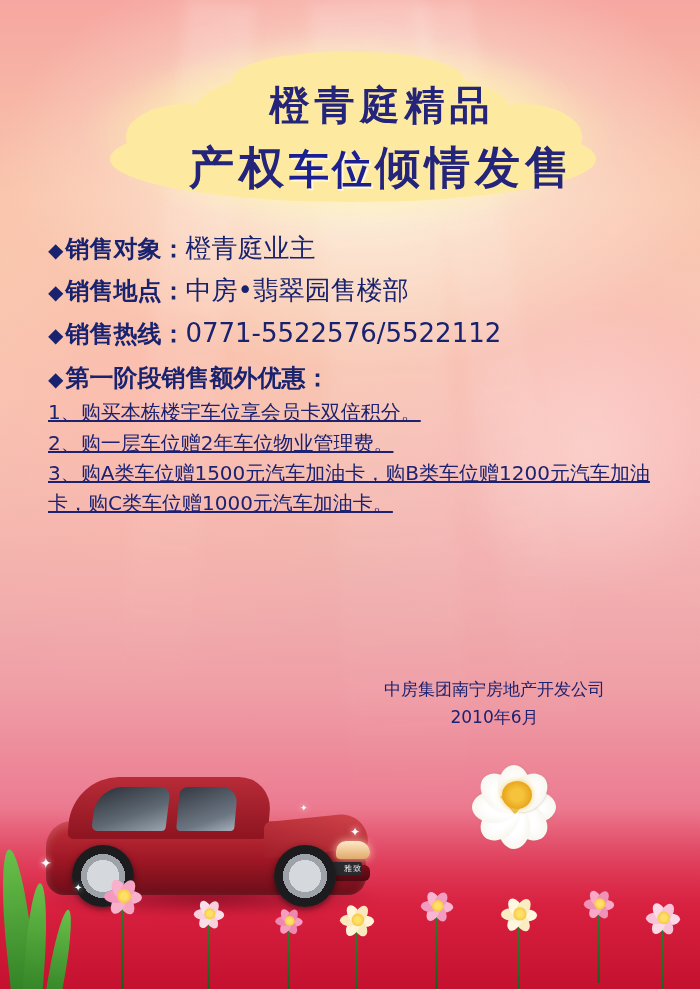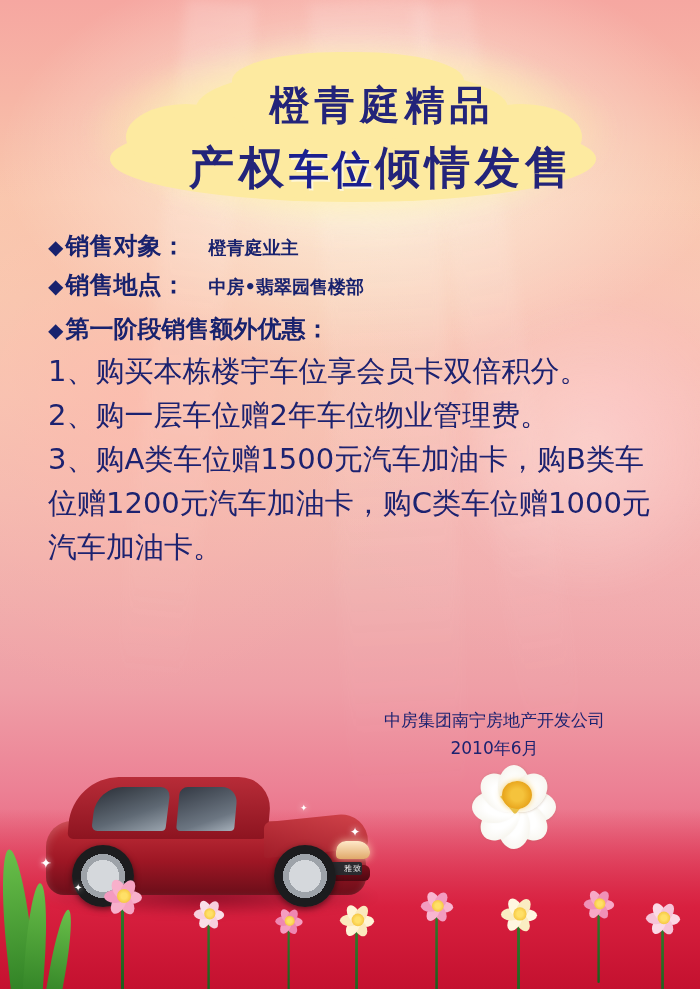--- a/index.html
+++ b/index.html
@@ -120,47 +120,47 @@
     color: #18226e;
     line-height: 1.55;
     white-space: nowrap;
   }
   .diamond {
     color: #18226e;
     font-size: 20px;
     margin-right: 2px;
   }
   .row-head .val {
-    font-weight: bold;
-    font-size: 18px;
-    margin-left: 23px;
+    font-weight: normal;
+    font-size: 26px;
   }
   .sub-line {
     font-size: 22px;
     color: #1c2270;
     line-height: 1.55;
     white-space: nowrap;
   }
   .group { margin-bottom: 2px; }
   .bullet-line {
-    font-size: 29px;
+    font-size: 20px;
     color: #1c2270;
     line-height: 1.52;
+    text-decoration: underline;
   }
   .extra-head {
     font-size: 24px;
     font-weight: bold;
     color: #18226e;
     margin-top: 6px;
     line-height: 1.6;
   }
   .signature {
     position: absolute;
     right: 95px;
-    top: 706px;
+    top: 675px;
     text-align: center;
     color: #1c2270;
     font-size: 17px;
     line-height: 1.65;
   }
   
   .bottom {
     position: absolute;
     left: 0; right: 0; bottom: 0;
     height: 300px;
@@ -322,20 +322,25 @@
         <span class="diamond">◆</span><span>销售对象：</span><span class="val">橙青庭业主</span>
       </div>
     </div>
 
     <div class="group">
       <div class="row-head">
         <span class="diamond">◆</span><span>销售地点：</span><span class="val">中房•翡翠园售楼部</span>
       </div>
     </div>
 
+    <div class="group">
+      <div class="row-head">
+        <span class="diamond">◆</span><span>销售热线：</span><span class="val">0771-5522576/5522112</span>
+      </div>
+    </div>
 
 
     <div class="extra-head">
       <span class="diamond">◆</span><span>第一阶段销售额外优惠：</span>
     </div>
     <div class="bullet-line">1、购买本栋楼宇车位享会员卡双倍积分。</div>
     <div class="bullet-line">2、购一层车位赠2年车位物业管理费。</div>
     <div class="bullet-line">3、购A类车位赠1500元汽车加油卡，购B类车位赠1200元汽车加油卡，购C类车位赠1000元汽车加油卡。</div>
   </div>
 

